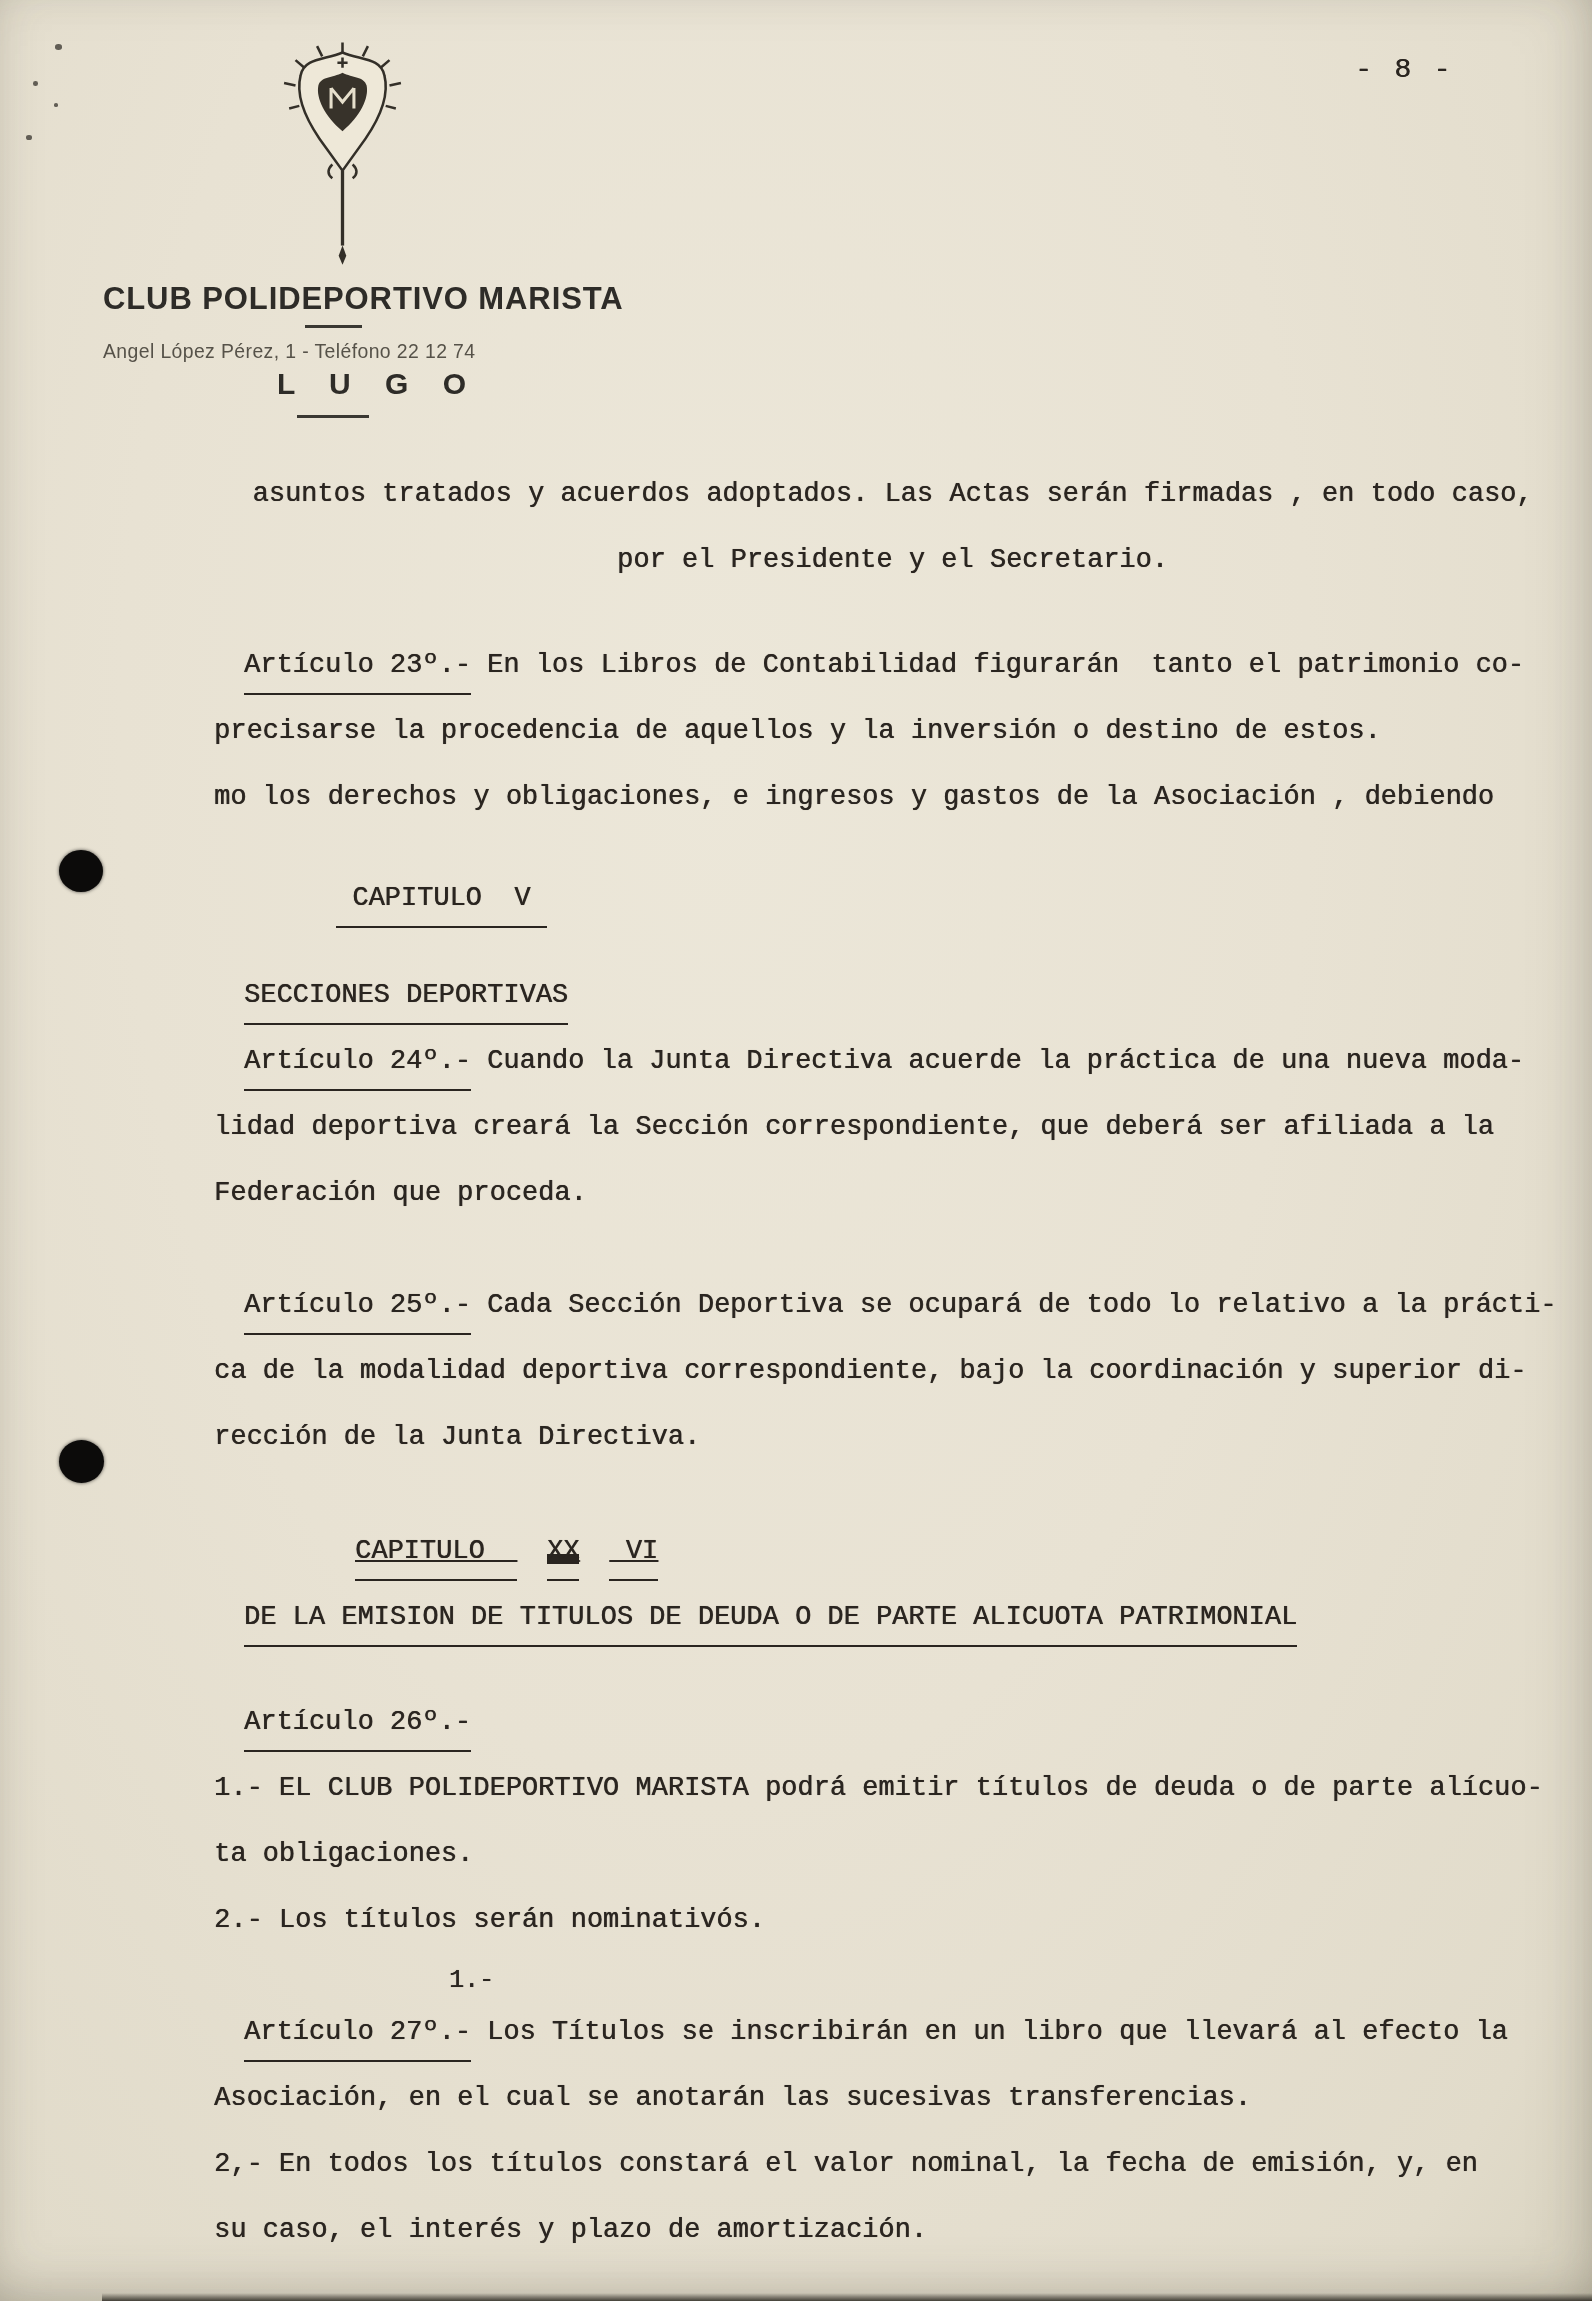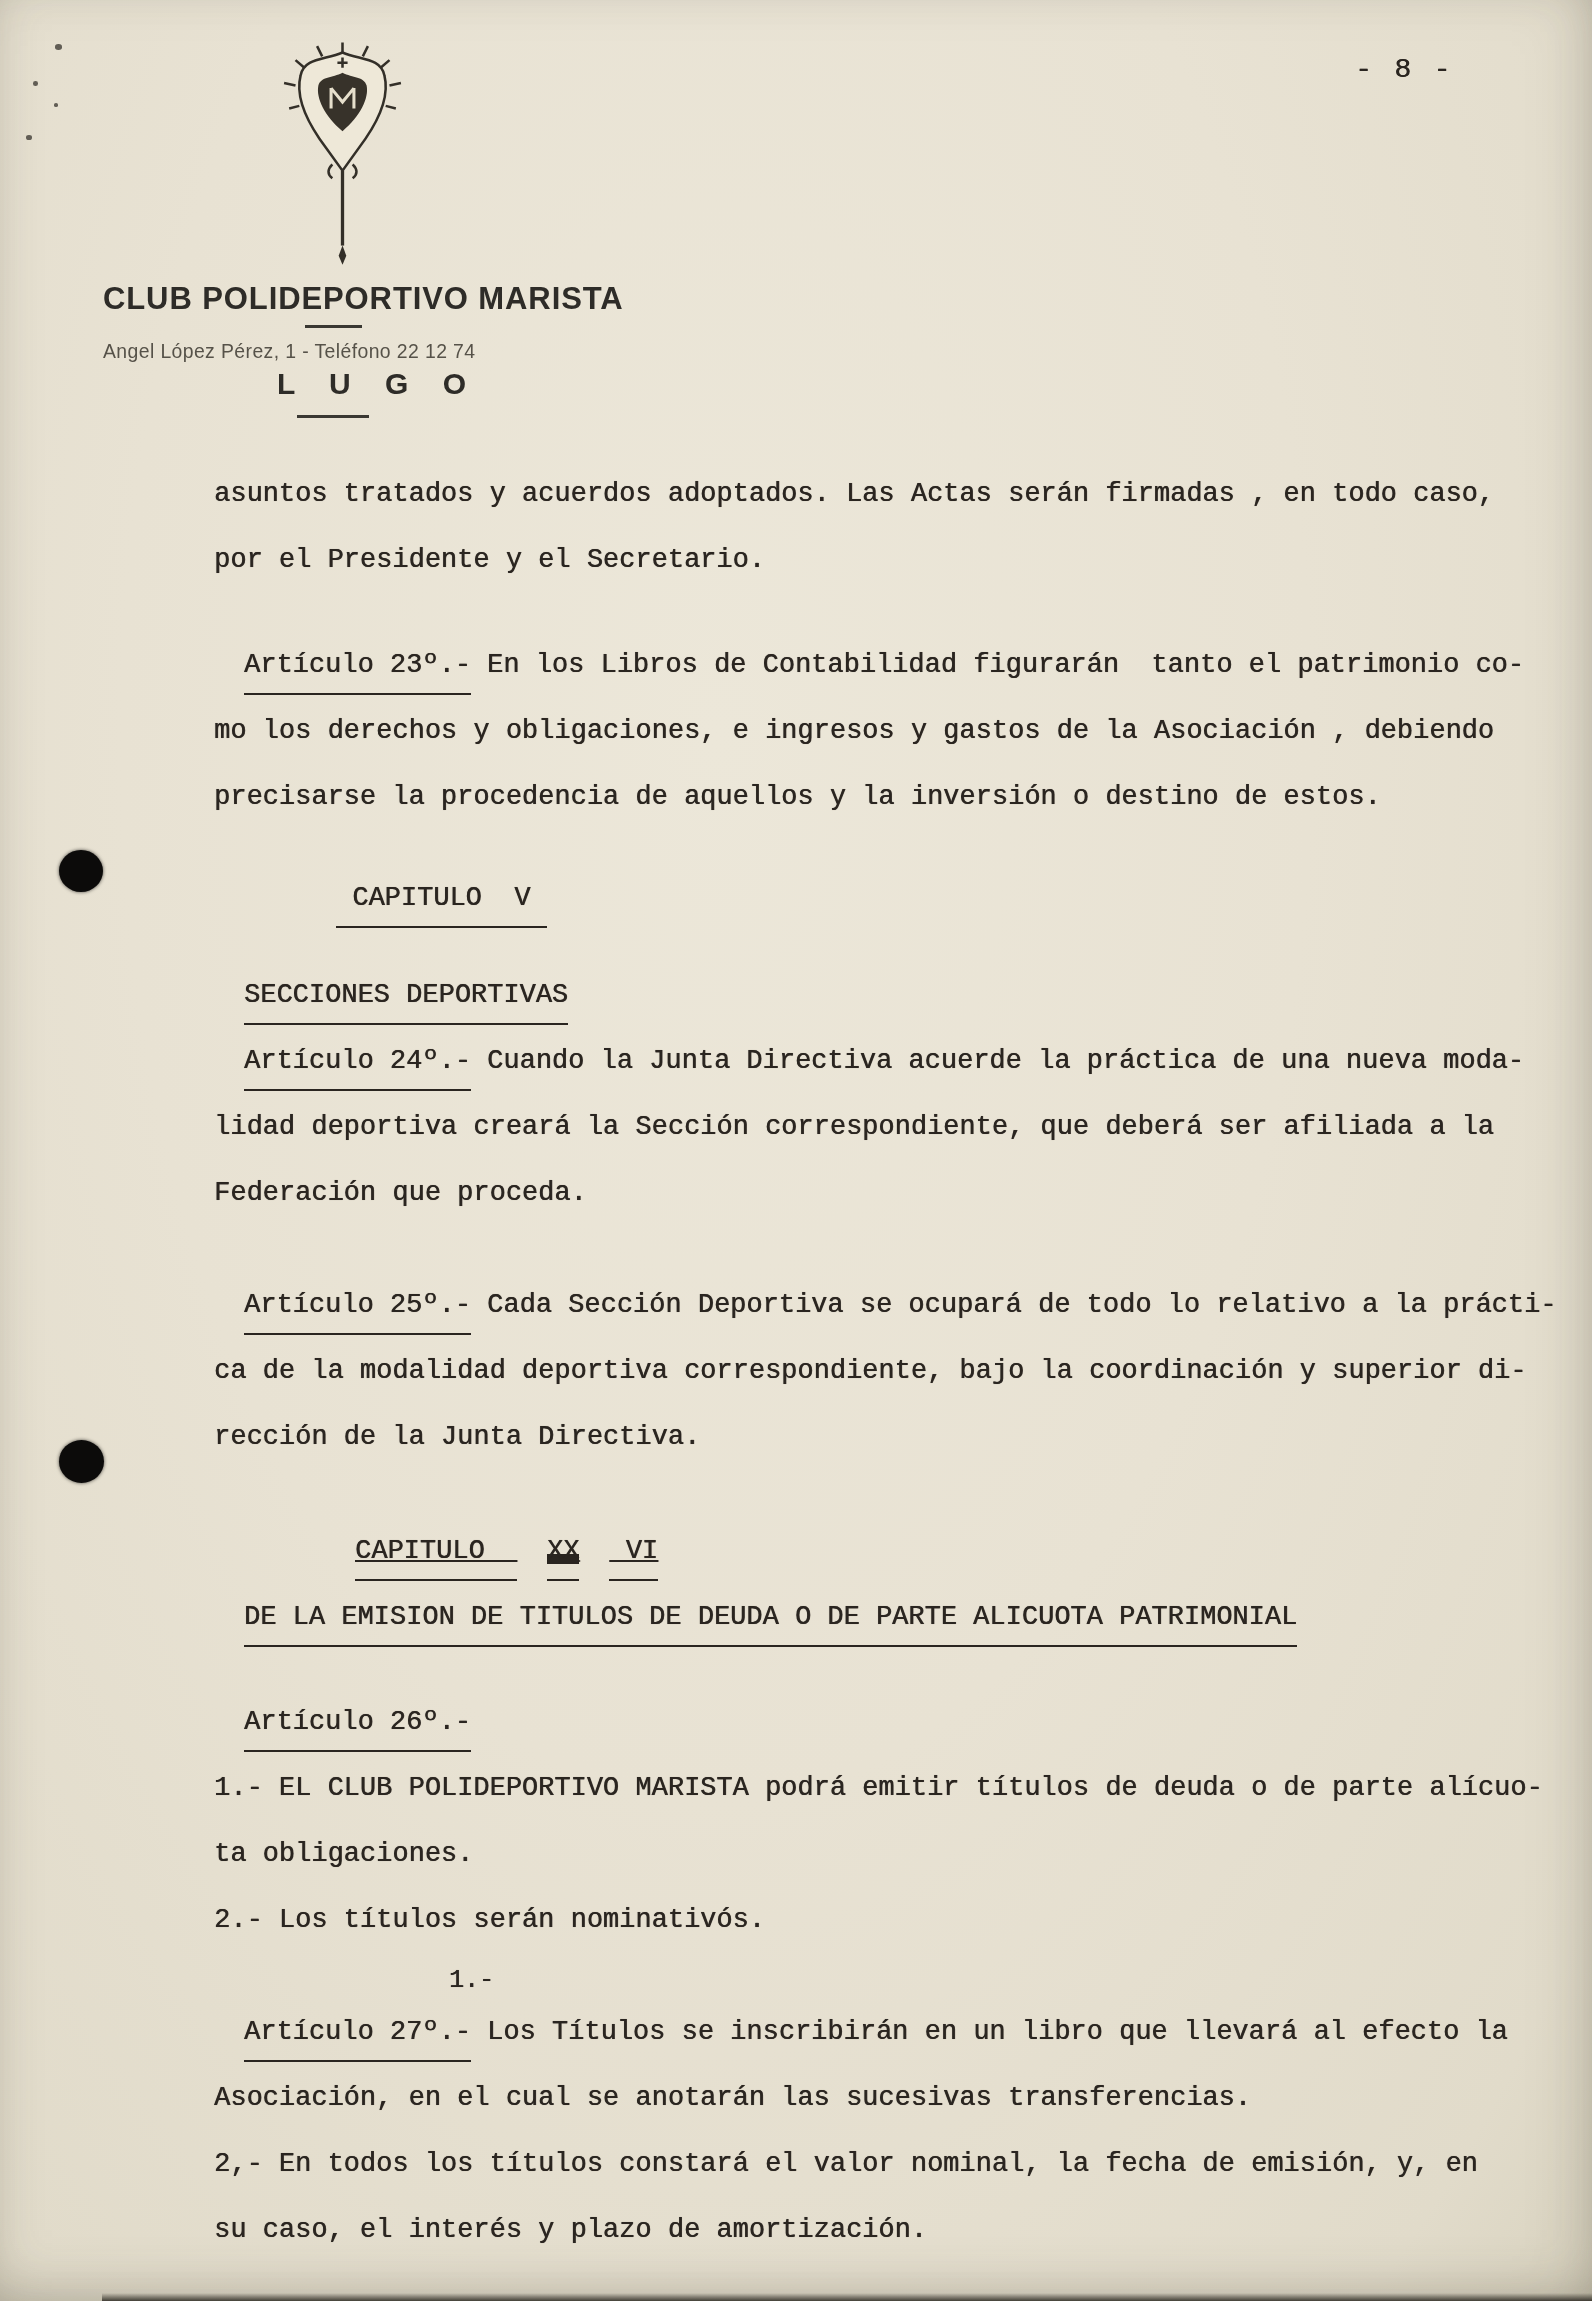--- a/index.html
+++ b/index.html
@@ -99,28 +99,28 @@
       </g>
     </svg>
     <div class="lh-text club-name">CLUB POLIDEPORTIVO MARISTA</div>
     <div class="rule rule-name"></div>
     <div class="lh-text club-address">Angel López Pérez, 1 - Teléfono 22 12 74</div>
     <div class="lh-text club-city">L U G O</div>
     <div class="rule rule-city"></div>
   </div>
 
   <div class="body-text">
-      <div style="margin-top: 0px;">
+      <div style="margin-top: 0px; text-align: center;">
         <div class="line"><span>asuntos tratados y acuerdos adoptados. Las Actas serán firmadas , en todo caso,</span></div>
         <div class="line"><span>por el Presidente y el Secretario.</span></div>
       </div>
       <div style="margin-top: 39px;">
         <div class="line"><span class="u">Artículo 23º.-</span><span> En los Libros de Contabilidad figurarán  tanto el patrimonio co-</span></div>
+        <div class="line"><span>precisarse la procedencia de aquellos y la inversión o destino de estos.</span></div>
         <div class="line"><span>mo los derechos y obligaciones, e ingresos y gastos de la Asociación , debiendo</span></div>
-        <div class="line"><span>precisarse la procedencia de aquellos y la inversión o destino de estos.</span></div>
       </div>
       <div style="margin-top: 35px;">
         <div class="line" style="padding-left: 92px;"><span class="u"> CAPITULO  V </span></div>
       </div>
       <div style="margin-top: 31px;">
         <div class="line"><span class="u">SECCIONES DEPORTIVAS</span></div>
         <div class="line"><span class="u">Artículo 24º.-</span><span> Cuando la Junta Directiva acuerde la práctica de una nueva moda-</span></div>
         <div class="line"><span>lidad deportiva creará la Sección correspondiente, que deberá ser afiliada a la</span></div>
         <div class="line"><span>Federación que proceda.</span></div>
       </div>

